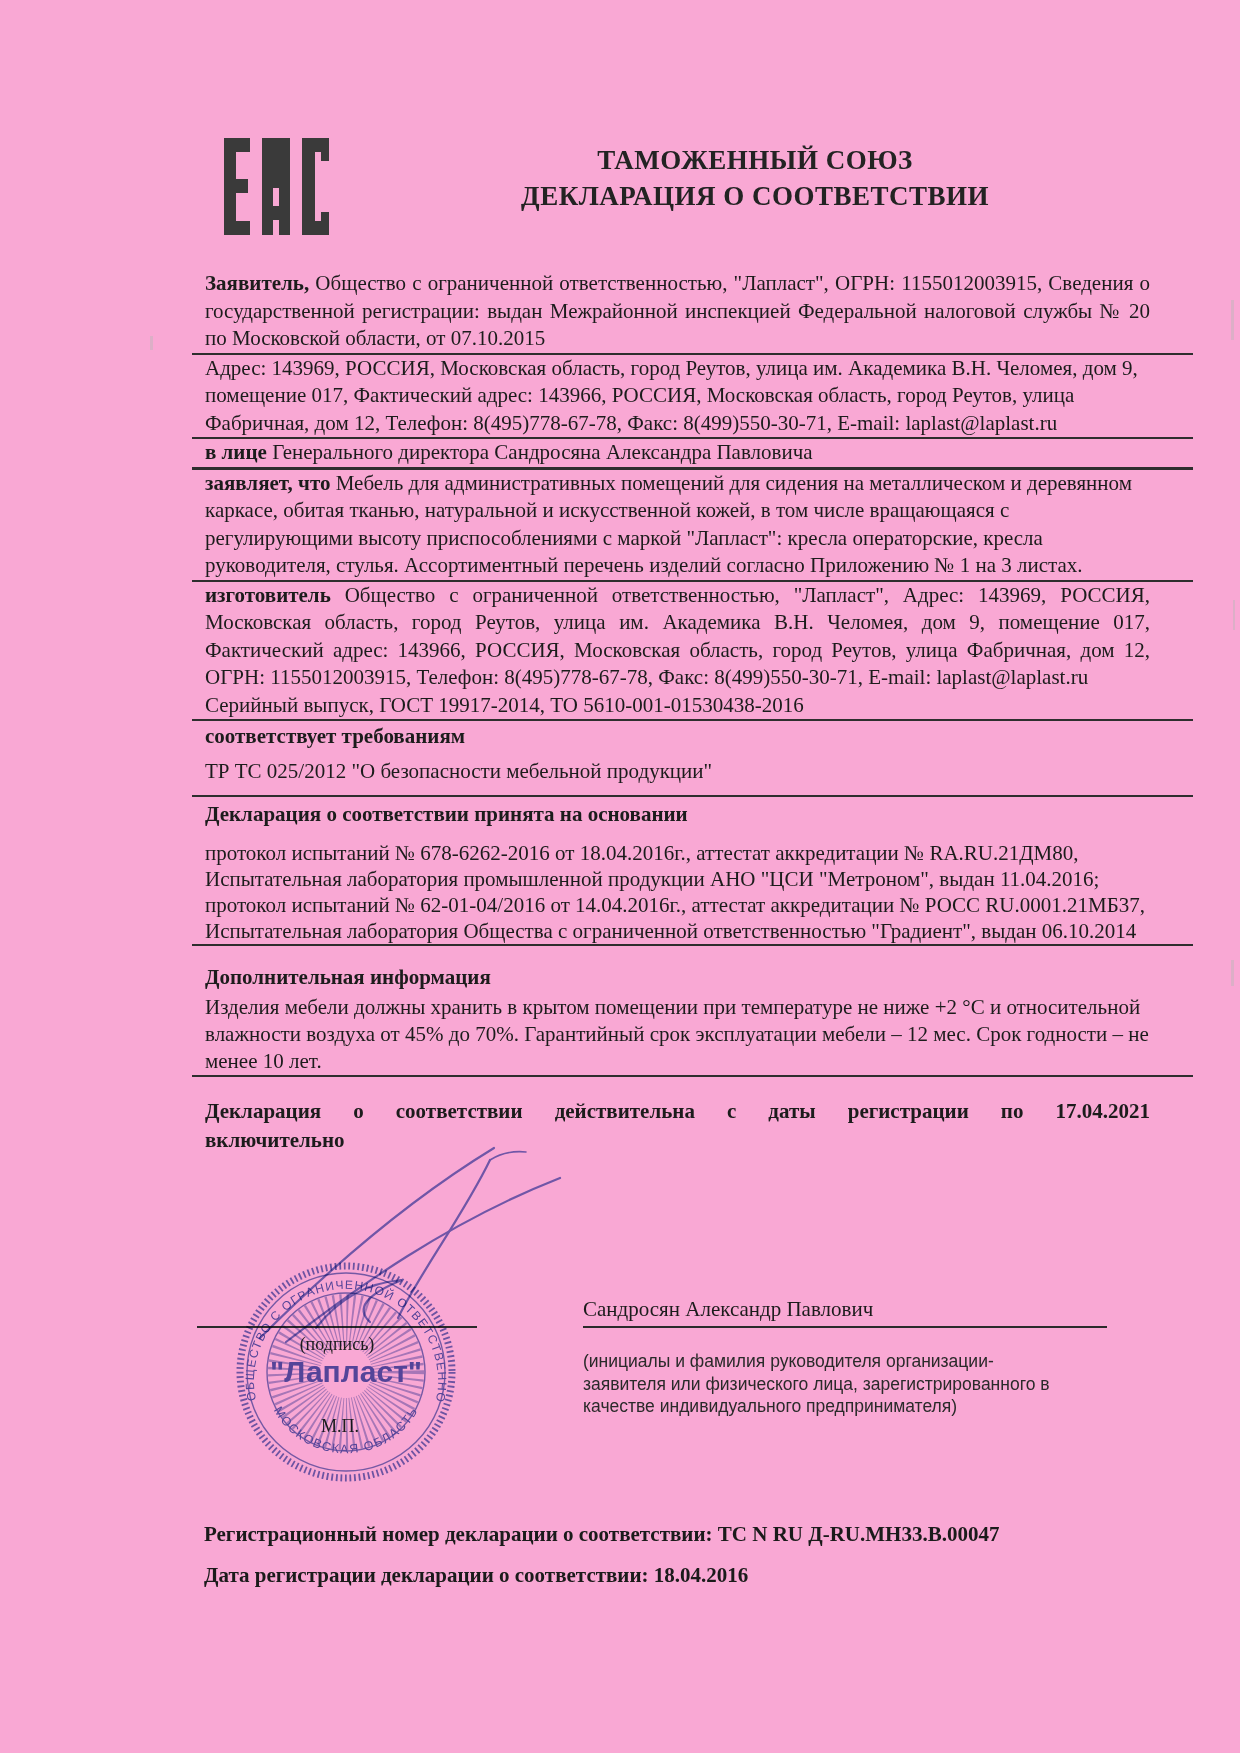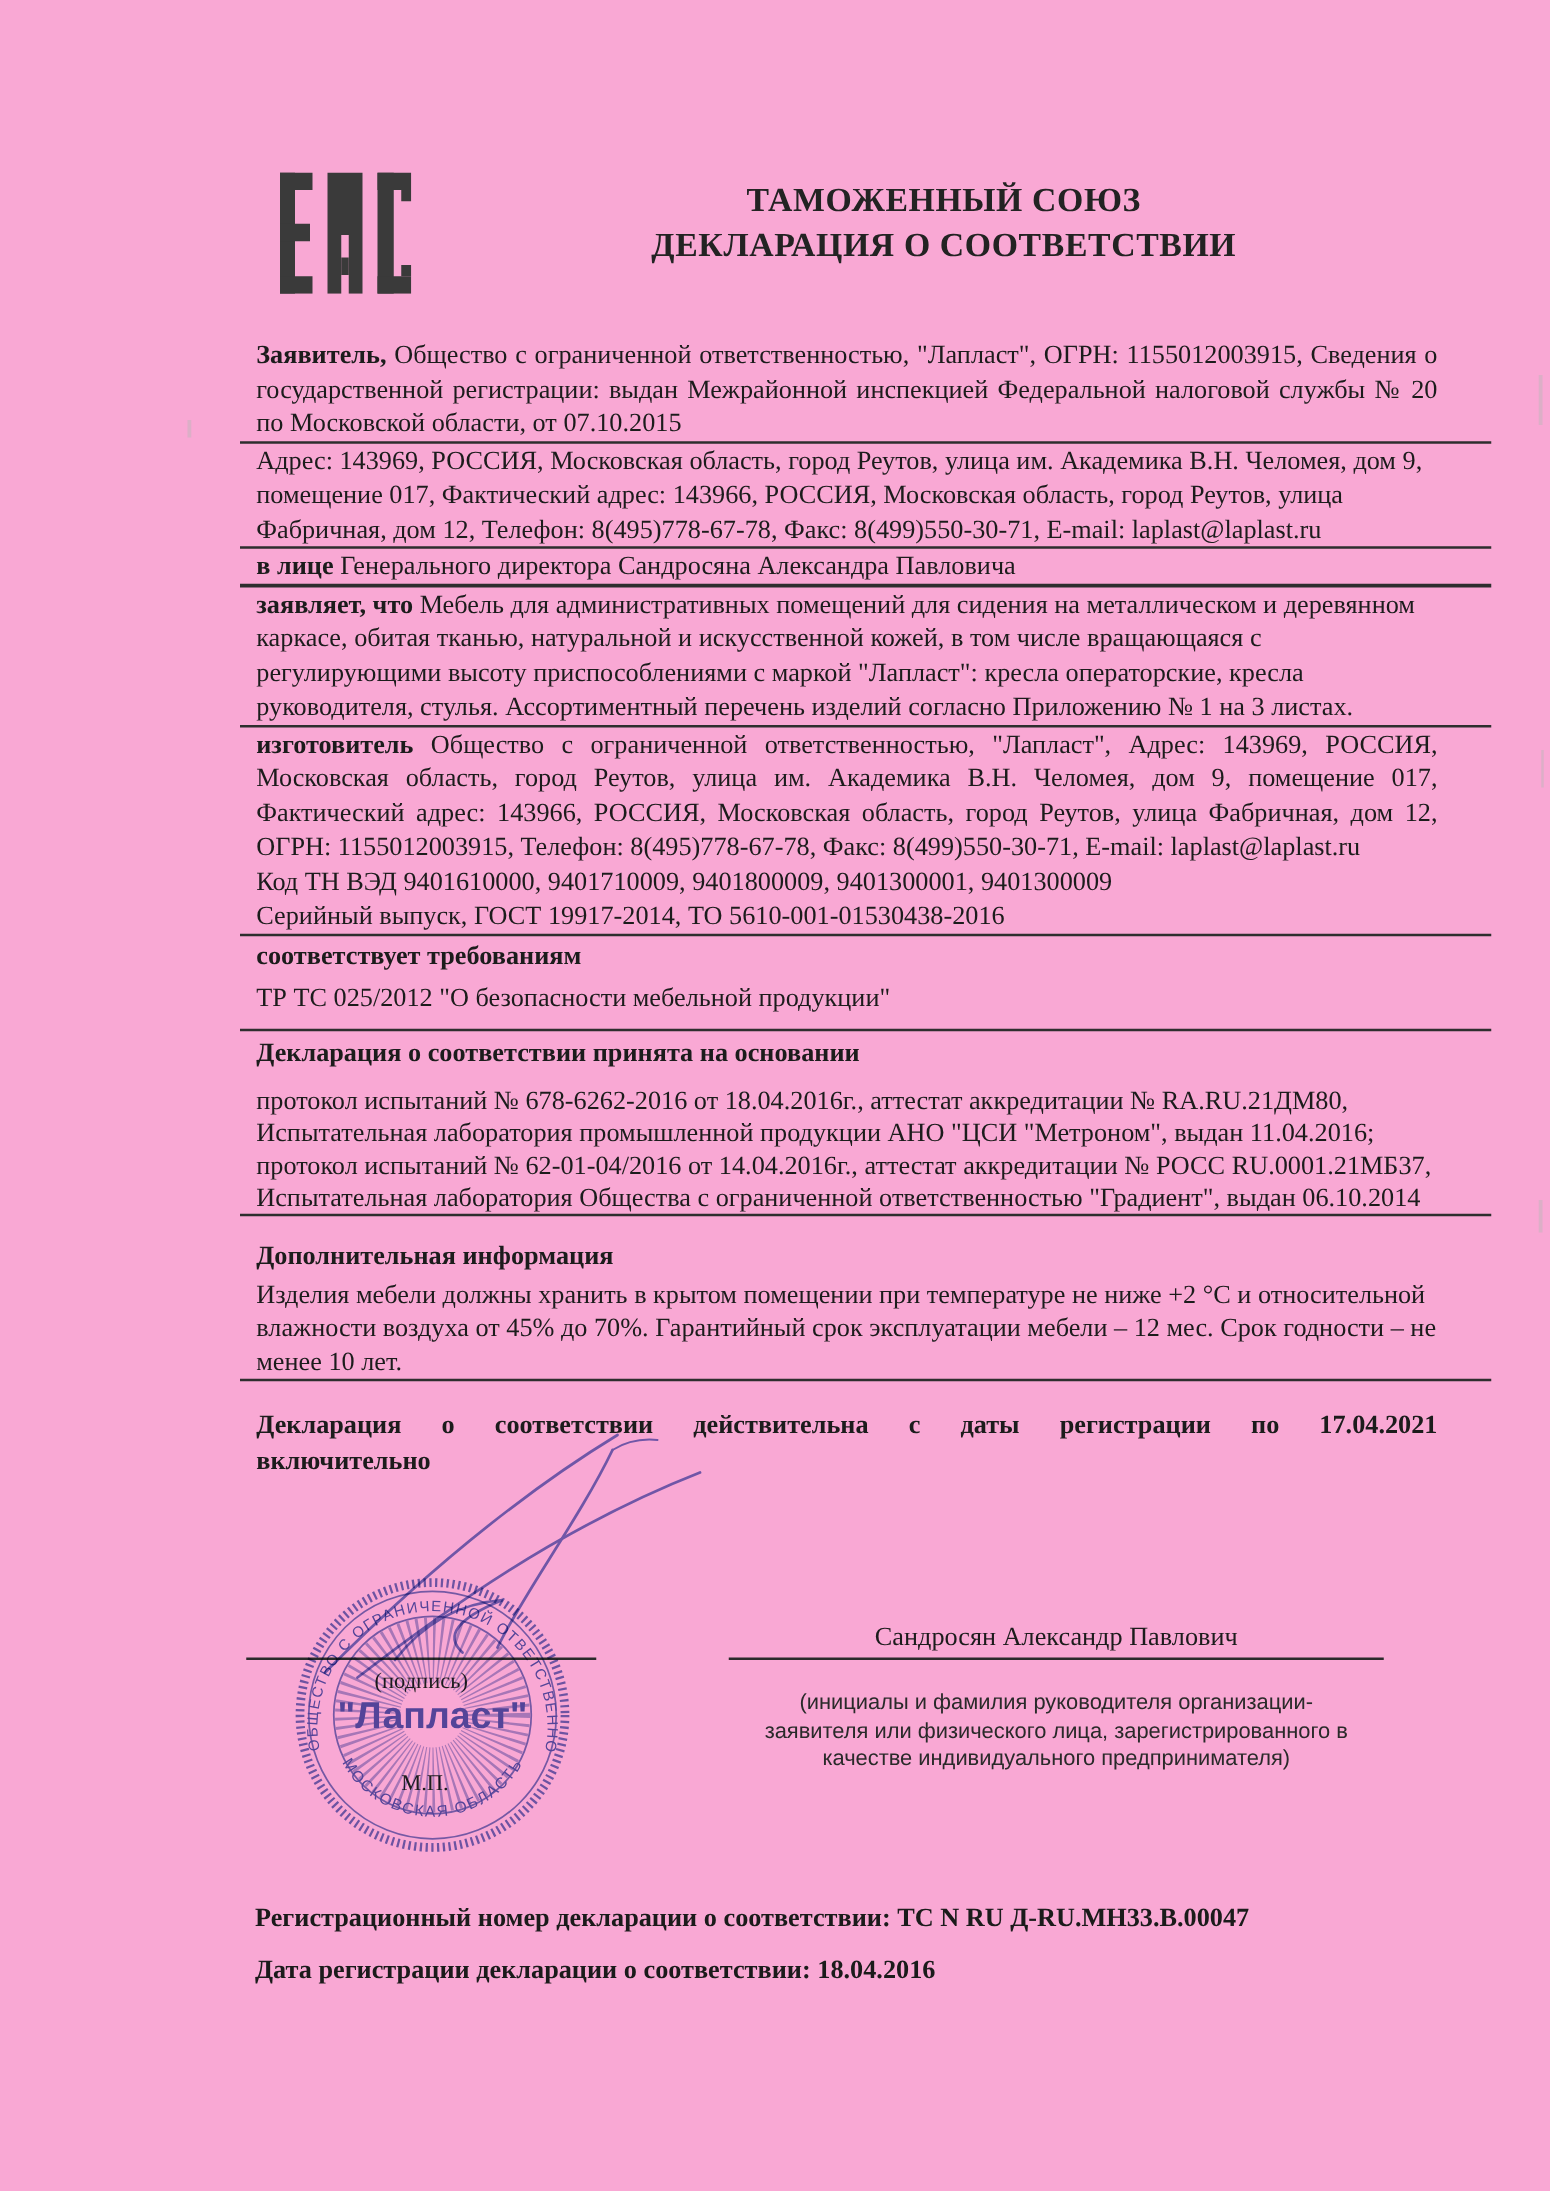--- a/index.html
+++ b/index.html
@@ -29,21 +29,21 @@
   .sec-add p{margin-top:3px;line-height:27px;}
   .validity{padding-top:20px;font-weight:bold;}
   .validity .l1{margin:0;padding-left:13px;width:945px;line-height:29px;
     text-align:justify;text-align-last:justify;}
   .validity .l2{margin:0;padding-left:13px;line-height:29px;}
   
   .sig-line-left{position:absolute;left:197px;top:1326px;width:280px;border-top:2px solid #2b2b2b;}
   .sign-caption{position:absolute;left:197px;top:1334px;width:280px;text-align:center;
     font-size:18px;color:#1e1e1e;}
   .mp{position:absolute;left:300px;top:1416px;width:80px;text-align:center;font-size:18px;color:#1e1e1e;}
-  .head-block{position:absolute;left:583px;top:1296px;width:524px;text-align:center;}
+  .head-block{position:absolute;left:583px;top:1296px;width:524px;}
   .head-name{font-size:21px;line-height:26px;color:#1c1c1c;}
   .head-rule{border-top:2px solid #2b2b2b;margin-top:4px;}
   .head-caption{margin-top:22px;font-family:"Liberation Sans", sans-serif;
     font-size:17.5px;line-height:22.5px;color:#2a2a2a;}
   
   .stamp{position:absolute;left:228px;top:1254px;width:236px;height:236px;
     mix-blend-mode:multiply;opacity:.9;}
   .ink{position:absolute;left:252px;top:1126px;width:330px;height:220px;
     mix-blend-mode:multiply;opacity:.85;}
   
@@ -98,21 +98,20 @@
     <div class="sec thick">
       <p><b class="lead">в лице</b> <span>Генерального директора Сандросяна Александра Павловича</span></p>
     </div>
 
     <div class="sec">
       <p><b class="lead">заявляет, что</b> <span>Мебель для административных помещений для сидения на металлическом и деревянном каркасе, обитая тканью, натуральной и искусственной кожей, в том числе вращающаяся с регулирующими высоту приспособлениями с маркой "Лапласт": кресла операторские, кресла руководителя, стулья. Ассортиментный перечень изделий согласно Приложению № 1 на 3 листах.</span></p>
     </div>
 
     <div class="sec">
       <p class="just"><b class="lead">изготовитель</b> <span>Общество с ограниченной ответственностью, "Лапласт", Адрес: 143969, РОССИЯ, Московская область, город Реутов, улица им. Академика В.Н. Челомея, дом 9, помещение 017, Фактический адрес: 143966, РОССИЯ, Московская область, город Реутов, улица Фабричная, дом 12, ОГРН: 1155012003915, Телефон: 8(495)778-67-78, Факс: 8(499)550-30-71, E-mail: laplast@laplast.ru</span></p>
-      <p>Код ТН ВЭД 9401610000, 9401710009, 9401800009, 9401300001, 9401300009</p>
       <p>Серийный выпуск, ГОСТ 19917-2014, ТО 5610-001-01530438-2016</p>
     </div>
 
     <div class="sec sec-complies">
       <div class="h-bold">соответствует требованиям</div>
       <p>ТР ТС 025/2012 "О безопасности мебельной продукции"</p>
     </div>
 
     <div class="sec sec-basis">
       <div class="h-bold">Декларация о соответствии принята на основании</div>

